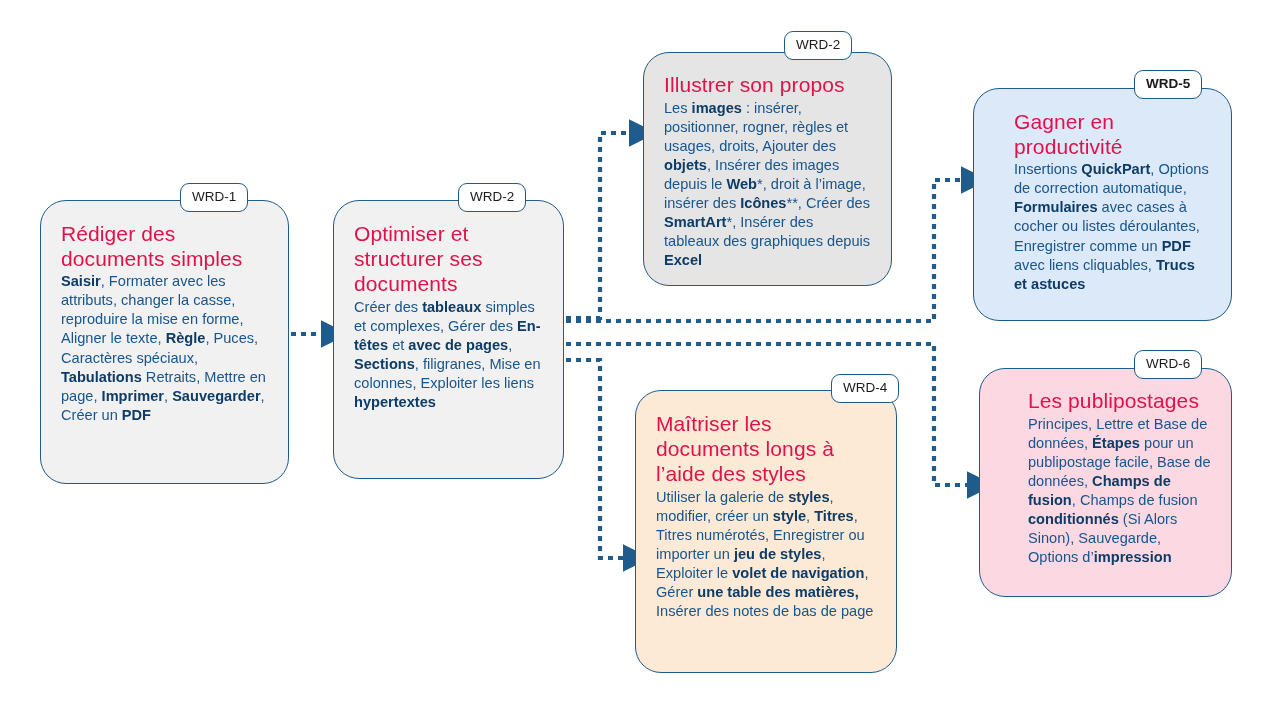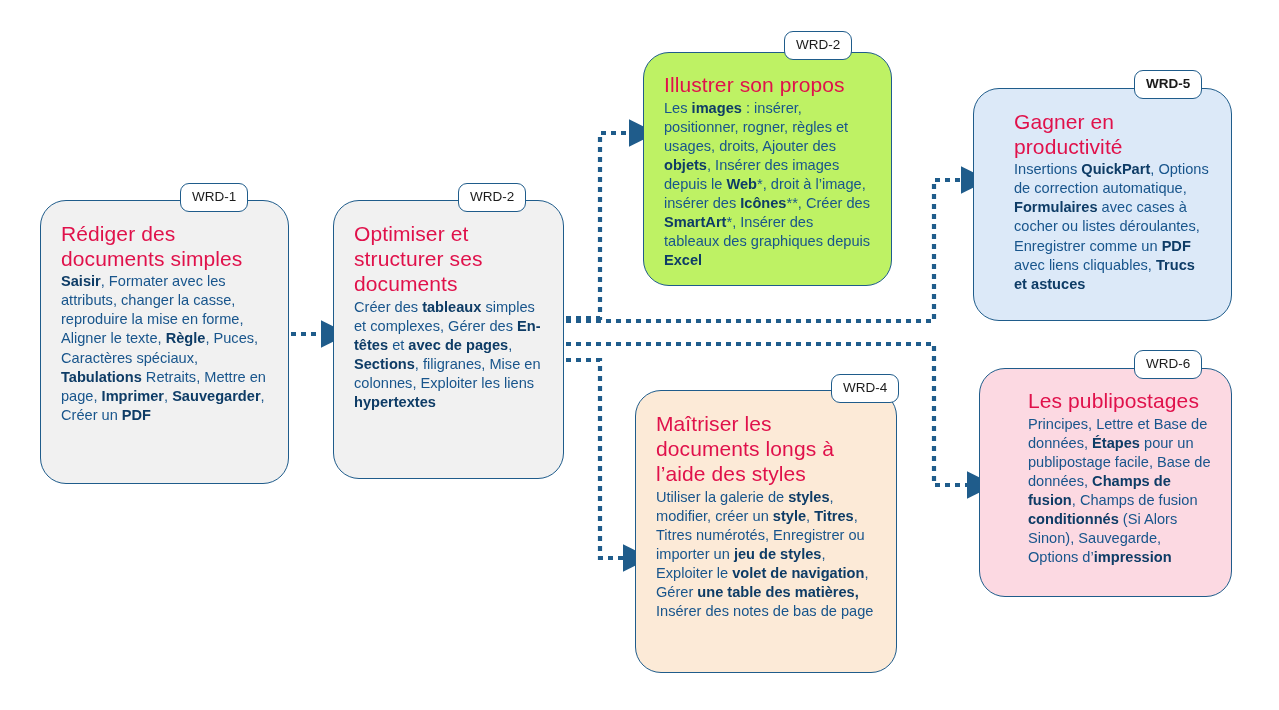--- a/index.html
+++ b/index.html
@@ -101,21 +101,21 @@
     <div class="body"><b>Saisir</b>, Formater avec les attributs, changer la casse, reproduire la mise en forme, Aligner le texte, <b>Règle</b>, Puces, Caractères spéciaux, <b>Tabulations</b> Retraits, Mettre en page, <b>Imprimer</b>, <b>Sauvegarder</b>, Créer un <b>PDF</b></div>
   </div>
   <div class="tag" id="tag-wrd1">WRD-1</div>
 
   <div class="card" id="card-wrd2" style="background: rgb(241, 241, 241);">
     <div class="title">Optimiser et structurer ses documents</div>
     <div class="body">Créer des <b>tableaux</b> simples et complexes, Gérer des <b>En-têtes</b> et <b>avec de pages</b>, <b>Sections</b>, filigranes, Mise en colonnes, Exploiter les liens <b>hypertextes</b></div>
   </div>
   <div class="tag" id="tag-wrd2">WRD-2</div>
 
-  <div class="card" id="card-wrd3" style="background: #bef264;">
+  <div class="card" id="card-wrd3" style="background: #e5e5e5;">
     <div class="title">Illustrer son propos</div>
     <div class="body">Les <b>images</b> :  insérer, positionner, rogner, règles et usages, droits, Ajouter des <b>objets</b>, Insérer des images depuis le <b>Web</b>*, droit à l’image, insérer des <b>Icônes</b>**, Créer des <b>SmartArt</b>*, Insérer des tableaux des graphiques depuis <b>Excel</b></div>
   </div>
   <div class="tag" id="tag-wrd3">WRD-2</div>
 
   <div class="card" id="card-wrd4" style="background: rgb(252, 234, 215);">
     <div class="title">Maîtriser les documents longs à l’aide des styles</div>
     <div class="body">Utiliser la galerie de <b>styles</b>, modifier, créer un <b>style</b>, <b>Titres</b>, Titres numérotés, Enregistrer ou importer un <b>jeu de styles</b>, Exploiter le <b>volet de navigation</b>, Gérer <b>une table des matières,</b> Insérer des notes de bas de page</div>
   </div>
   <div class="tag" id="tag-wrd4">WRD-4</div>

